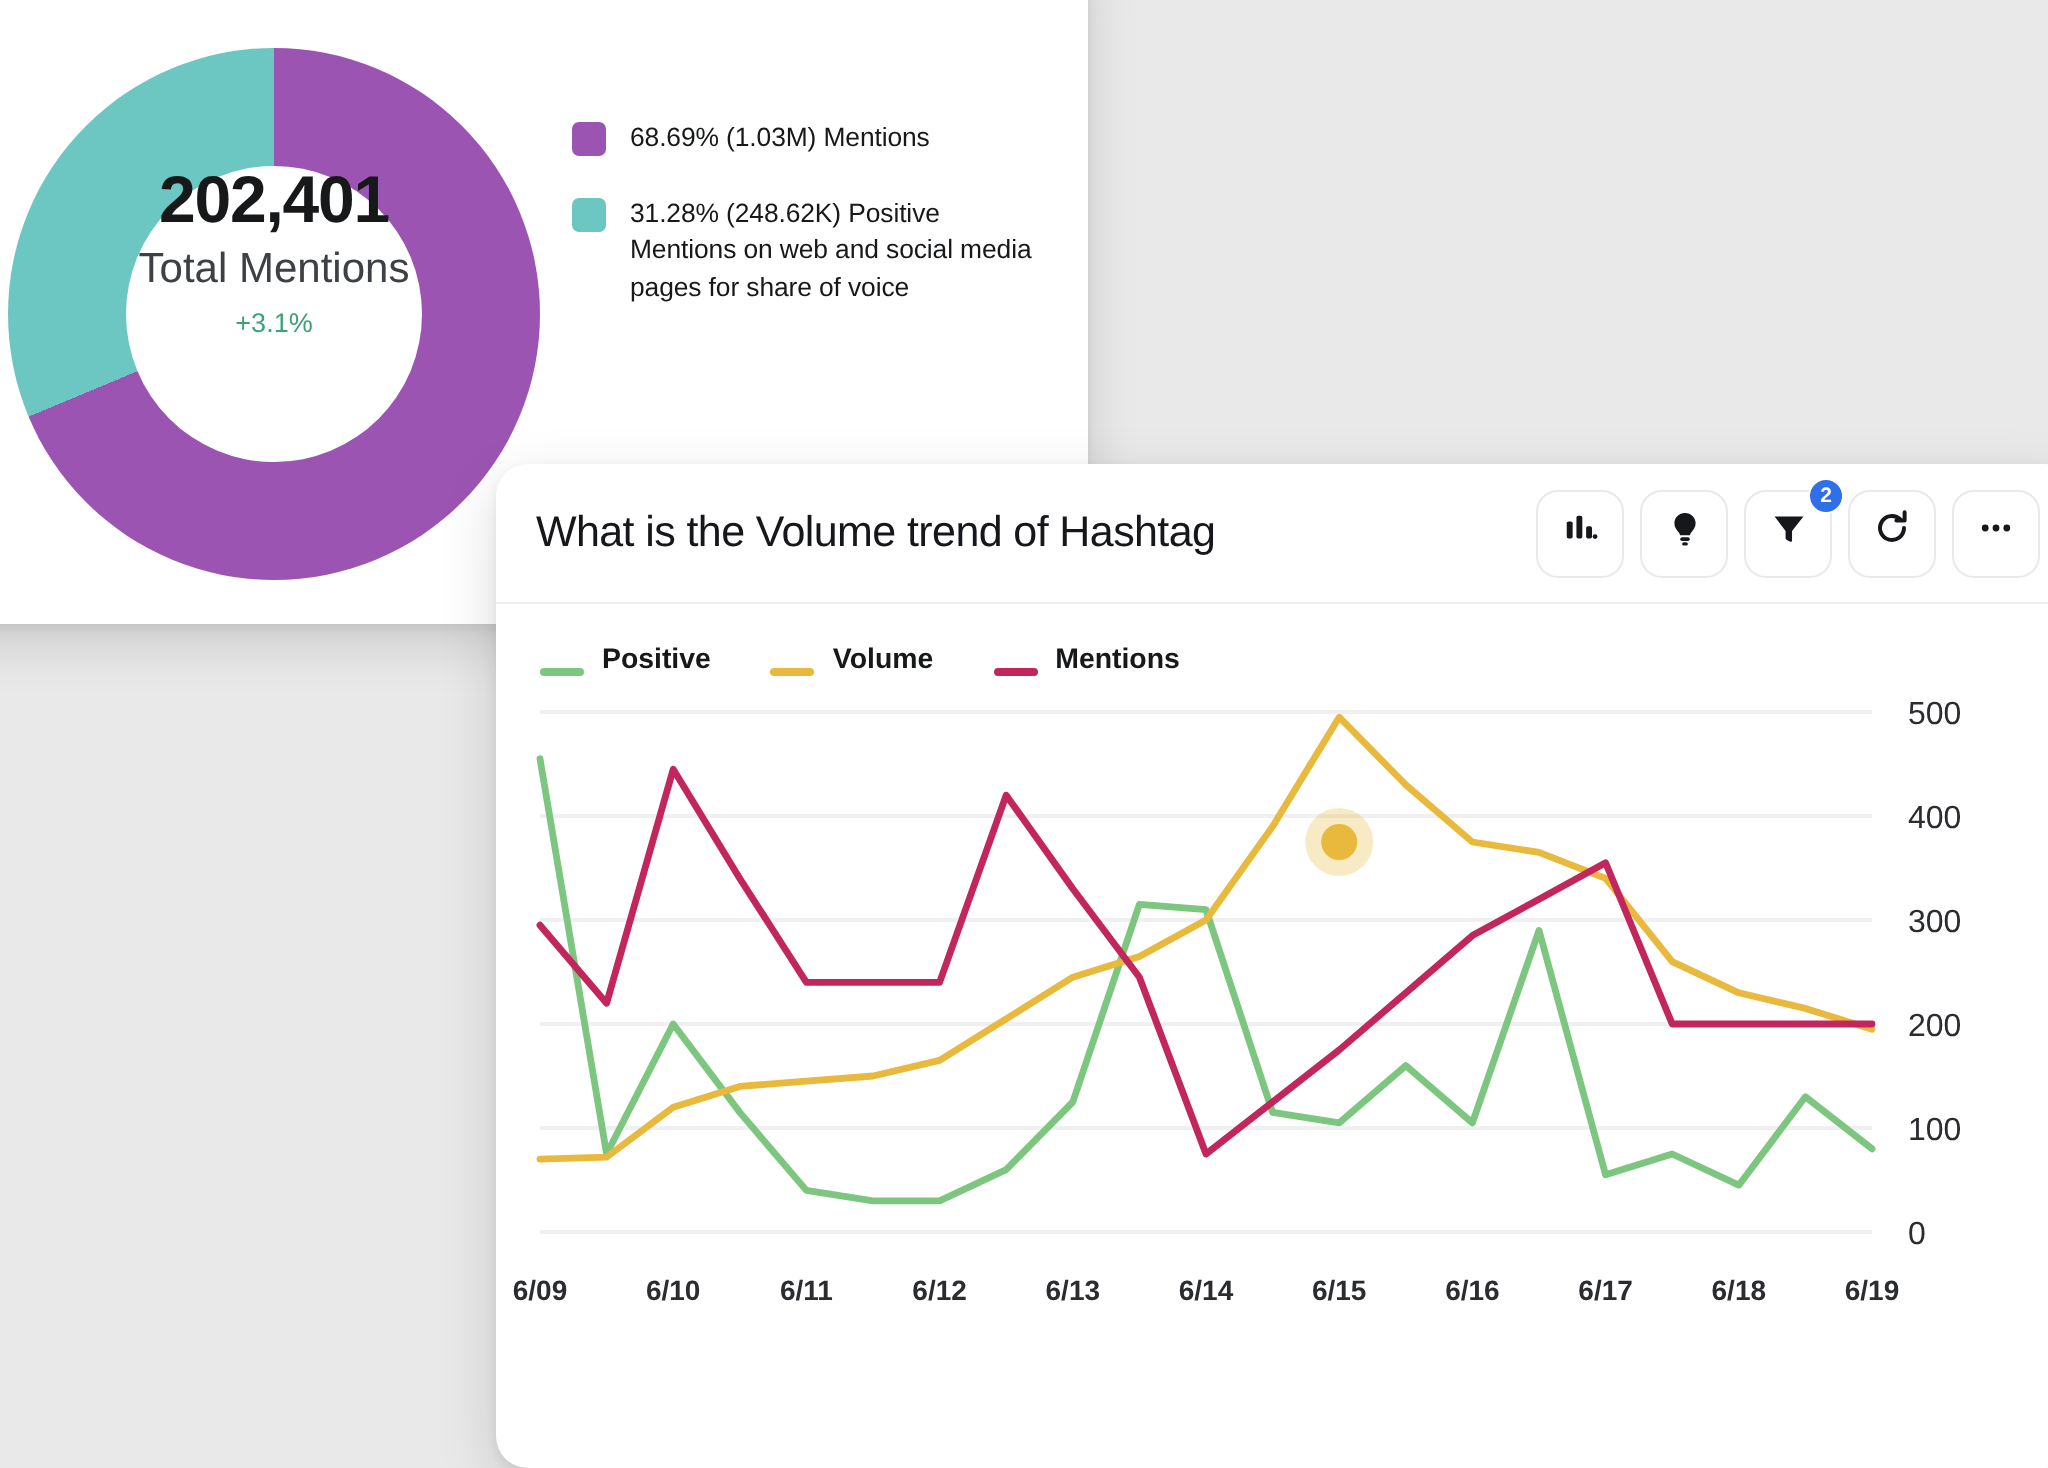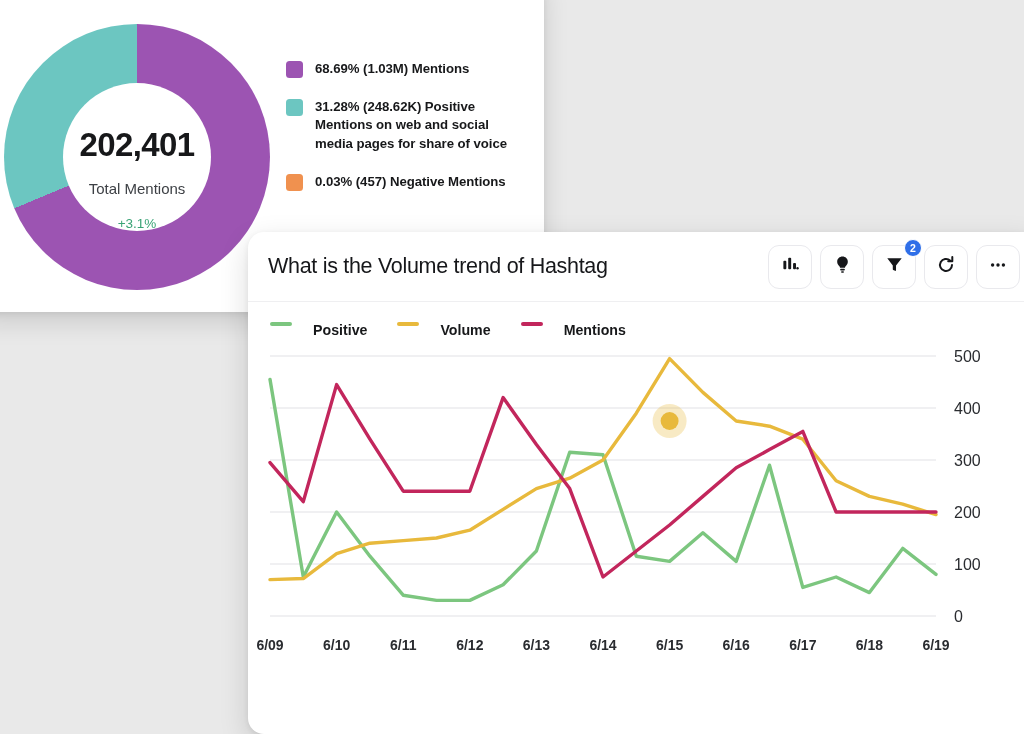--- a/index.html
+++ b/index.html
@@ -30,43 +30,43 @@
     border-radius: 50%;
   }
   .donut-hole {
     position: absolute;
     left: 50%; top: 50%;
     transform: translate(-50%,-50%);
     width: 148px; height: 148px;
     background: #fff;
     border-radius: 50%;
     display: flex; flex-direction: column;
-    align-items: center; justify-content: flex-end;
-    gap: 13px;
+    align-items: center; justify-content: flex-start;
+    gap: 1px;
   }
   .donut-total {
     font-size: 33px; font-weight: 700; color: #17181a;
     letter-spacing: -.6px; line-height: 1;
   }
-  .donut-sub { font-size: 15px; color: #3d4045; margin-top: 6px; }
+  .donut-sub { font-size: 21px; color: #3d4045; margin-top: 6px; }
   .donut-delta { font-size: 13.5px; font-weight: 400; color: #3aa376; margin-top: 6px; }
 
   .donut-legend {
     position: absolute;
     left: 318px; top: 88px;
     width: 238px;
   }
   .legend-row { display: flex; gap: 12px; margin-bottom: 19px; align-items: flex-start; }
   .legend-row:last-child { margin-bottom: 0; }
   .legend-swatch {
     width: 17px; height: 17px; border-radius: 3.5px;
     flex: 0 0 17px; margin-top: 1px;
   }
   .legend-text {
-    font-size: 13.2px; font-weight: 700; color: #17181a;
+    font-size: 13.2px; font-weight: 400; color: #17181a;
     line-height: 1.42; letter-spacing: -.05px;
   }
 
   
   .trend-card {
     position: absolute;
     left: 248px; top: 232px;
     width: 790px; height: 502px;
     background: #fff;
     border-radius: 16px;
@@ -100,21 +100,21 @@
     font-size: 10.5px; font-weight: 700;
     display: flex; align-items: center; justify-content: center;
     border: 1.5px solid #fff;
     padding: 0 4px;
   }
 
   .chart-legend {
     display: flex; gap: 30px; align-items: center;
     padding: 20px 0 0 22px;
   }
-  .cl-item { display: flex; align-items: flex-start; gap: 21px; }
+  .cl-item { display: flex; align-items: flex-end; gap: 9px; }
   .cl-dash { width: 22px; height: 4px; border-radius: 2px; }
   .cl-label { font-size: 14.2px; font-weight: 700; color: #17181a; }
 
   .plot-area { position: relative; width: 790px; height: 390px; }
   .plot-svg { position: absolute; left: 0; top: 0; }
   .tick-txt { font-size: 14px; font-weight: 700; fill: #2a2c30; font-family: "Liberation Sans", sans-serif; }
   .ytick-txt { font-size: 16px; fill: #2a2c30; font-family: "Liberation Sans", sans-serif; }
 </style>
 </head>
 <body>
@@ -133,24 +133,20 @@
     </div>
 
     <div class="donut-legend" id="donutLegend">
         <div class="legend-row">
           <div class="legend-swatch" style="background: rgb(156, 84, 178);"></div>
           <div class="legend-text">68.69% (1.03M) Mentions</div>
         </div>
         <div class="legend-row">
           <div class="legend-swatch" style="background: rgb(108, 198, 193);"></div>
           <div class="legend-text">31.28% (248.62K) Positive Mentions on web and social media pages for share of voice</div>
-        </div>
-        <div class="legend-row">
-          <div class="legend-swatch" style="background: rgb(240, 145, 79);"></div>
-          <div class="legend-text">0.03% (457) Negative Mentions</div>
         </div>
       </div>
   </div>
 
   <div class="trend-card">
 
     <div class="trend-head">
       <div class="trend-title">What is the Volume trend of Hashtag</div>
       <div class="trend-actions">
 

